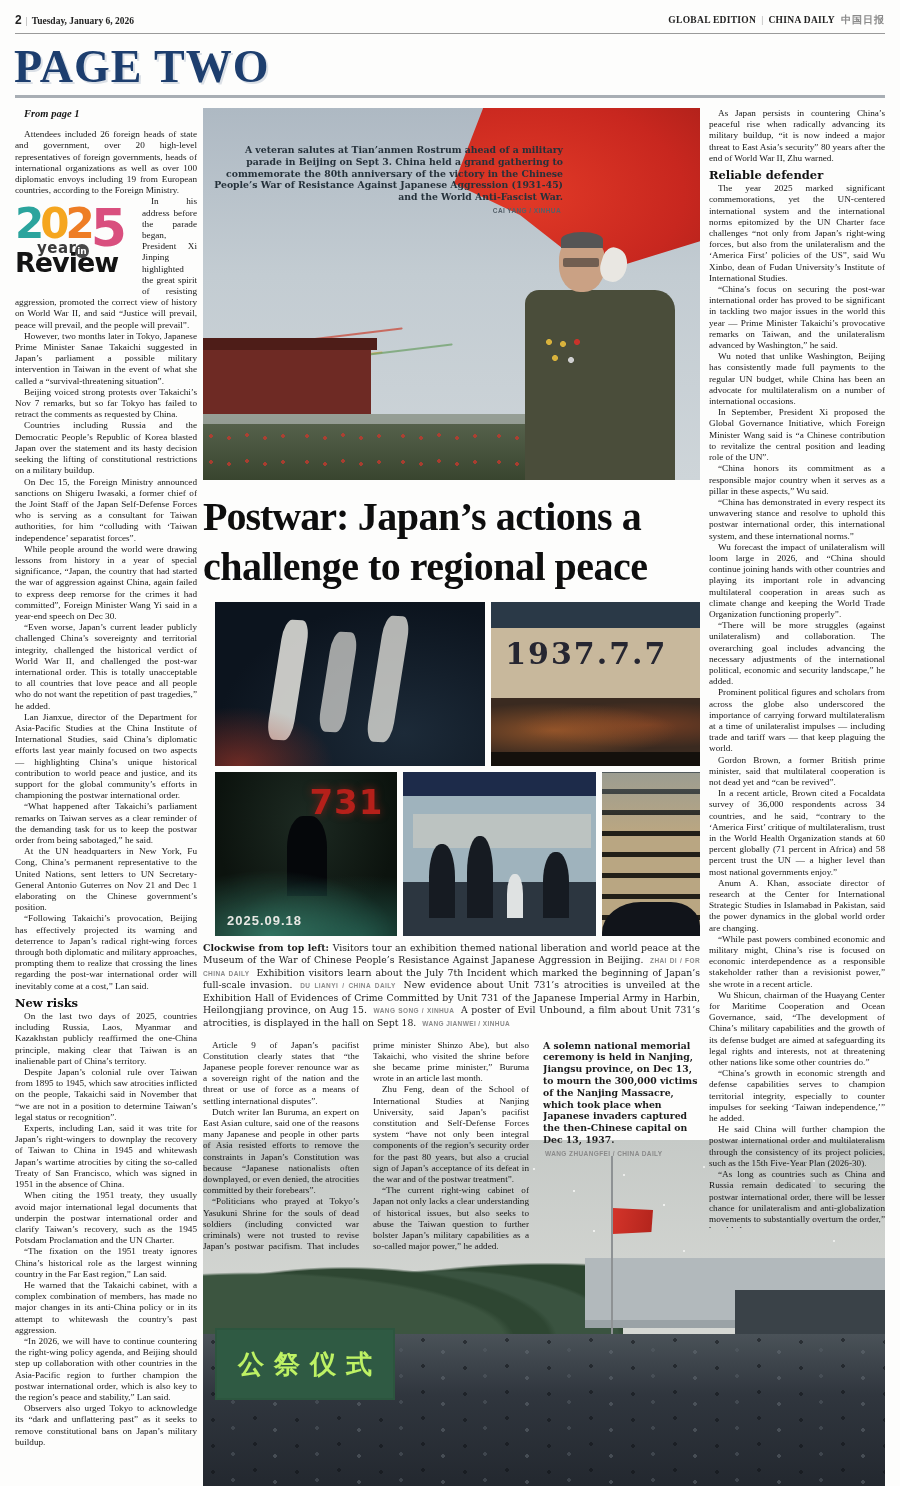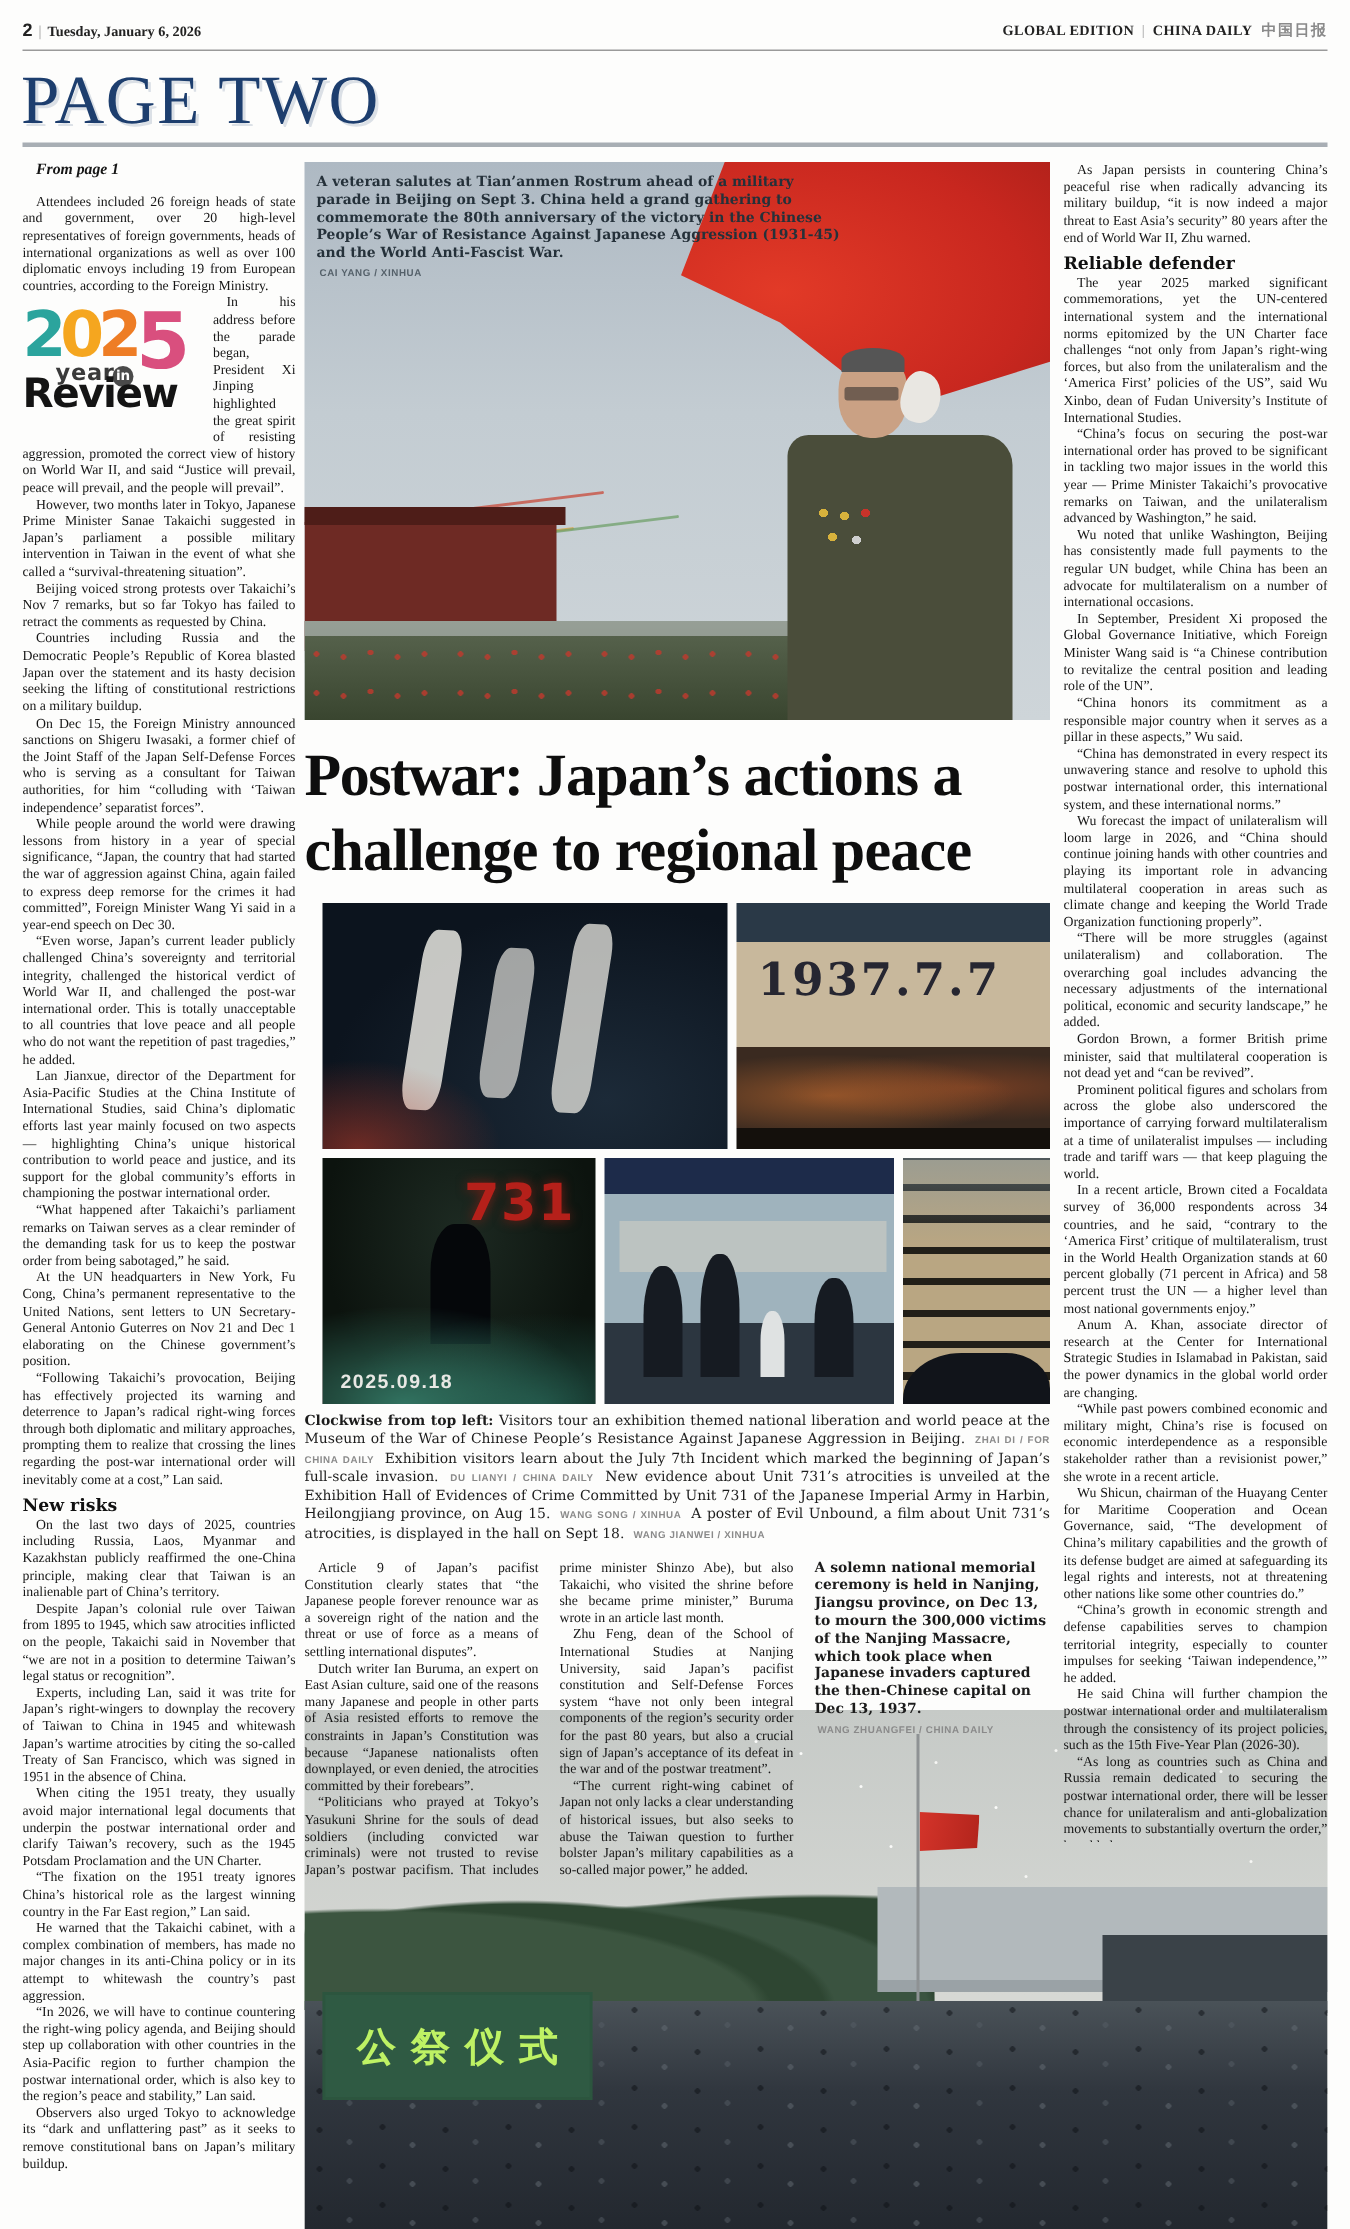--- a/index.html
+++ b/index.html
@@ -12,21 +12,21 @@
   
   .hdr-left { position:absolute; left:15px; top:13px; font-size:10px; color:#222; }
   .hdr-left .pageno { font-family:"Liberation Sans",sans-serif; font-weight:bold; font-size:12px; }
   .hdr-left .sep { color:#999; margin:0 4px; }
   .hdr-left .date { font-weight:bold; font-size:9.5px; }
   .hdr-right { position:absolute; right:15px; top:13px; font-size:9.5px; font-weight:bold; color:#222; letter-spacing:.3px; }
   .hdr-right .sep { color:#999; margin:0 5px; font-weight:normal; }
   .hdr-right .cn { color:#8a8a8a; font-size:10px; margin-left:6px; letter-spacing:1px; }
   .rule1 { position:absolute; left:15px; right:15px; top:33px; height:1px; background:#9a9a9a; }
   .masthead { position:absolute; left:14px; top:40px; font-family:"Liberation Serif",serif;
-    font-weight:normal; font-size:46px; letter-spacing:1px; color:#1d3e6e;
+    font-weight:bold; font-size:46px; letter-spacing:1px; color:#1d3e6e;
     text-shadow:2px 2px 0 rgba(29,62,110,.15); }
   .rule2 { position:absolute; left:15px; right:15px; top:95px; height:3px; background:#a8aeb4; }
 
   
   .body-text { font-size:9.2px; line-height:11.2px; text-align:justify; color:#161616; }
   .body-text p { text-indent:9px; }
   .cont-first p:first-child { text-indent:0; }
   .frompage { font-style:italic; font-weight:bold; font-size:10.5px; margin-bottom:10px; text-indent:0; }
   .subhead { font-family:"DejaVu Serif",serif; font-weight:bold; font-size:11.5px; margin:6px 0 2px 0; color:#111; }
   .credit { font-family:"Liberation Sans",sans-serif; font-weight:bold; font-size:6.5px;
@@ -75,21 +75,21 @@
   .troops { position:absolute; left:0; bottom:0; width:330px; height:66px;
     background:linear-gradient(#5a6650, #39452f);
     box-shadow:inset 0 10px 0 rgba(200,205,208,.55); }
   .troops:after { content:""; position:absolute; inset:12px 0 0 0;
     background-image:radial-gradient(circle 2px at 8px 10px, #c23a2e 90%, transparent),
       radial-gradient(circle 2px at 26px 12px, #c23a2e 90%, transparent),
       radial-gradient(circle 2px at 44px 9px, #c23a2e 90%, transparent),
       radial-gradient(circle 2px at 62px 12px, #c23a2e 90%, transparent),
       radial-gradient(circle 2px at 80px 10px, #c23a2e 90%, transparent);
     background-size:96px 26px; opacity:.8; }
-  .cap-top { position:absolute; left:8px; top:8px; width:352px; color:#25313a; font-weight:bold; }
+  .cap-top { position:absolute; left:8px; top:36px; width:352px; color:#25313a; font-weight:bold;text-align:right; }
   .cap-top .credit { color:#55616a; }
 
   
   .headline { margin:12px 0 10px 0; font-size:40px; line-height:50px; color:#0e0e0e; letter-spacing:-.5px; }
   .headline b { letter-spacing:-1px; }
 
   
   .grid { width:497px; }
   .grow { display:flex; gap:6px; margin-bottom:6px;padding-left:12px; }
   .gph { position:relative; height:164px; overflow:hidden; }
@@ -303,22 +303,22 @@
     <h3 class="subhead">Reliable defender</h3>
     <div>
         <p>The year 2025 marked significant commemorations, yet the UN-centered international system and the international norms epitomized by the UN Charter face challenges “not only from Japan’s right-wing forces, but also from the unilateralism and the ‘America First’ policies of the US”, said Wu Xinbo, dean of Fudan University’s Institute of International Studies.</p>
         <p>“China’s focus on securing the post-war international order has proved to be significant in tackling two major issues in the world this year — Prime Minister Takaichi’s provocative remarks on Taiwan, and the unilateralism advanced by Washington,” he said.</p>
         <p>Wu noted that unlike Washington, Beijing has consistently made full payments to the regular UN budget, while China has been an advocate for multilateralism on a number of international occasions.</p>
         <p>In September, President Xi proposed the Global Governance Initiative, which Foreign Minister Wang said is “a Chinese contribution to revitalize the central position and leading role of the UN”.</p>
         <p>“China honors its commitment as a responsible major country when it serves as a pillar in these aspects,” Wu said.</p>
         <p>“China has demonstrated in every respect its unwavering stance and resolve to uphold this postwar international order, this international system, and these international norms.”</p>
         <p>Wu forecast the impact of unilateralism will loom large in 2026, and “China should continue joining hands with other countries and playing its important role in advancing multilateral cooperation in areas such as climate change and keeping the World Trade Organization functioning properly”.</p>
         <p>“There will be more struggles (against unilateralism) and collaboration. The overarching goal includes advancing the necessary adjustments of the international political, economic and security landscape,” he added.</p>
+        <p>Prominent political figures and scholars from across the globe also underscored the importance of carrying forward multilateralism at a time of unilateralist impulses — including trade and tariff wars — that keep plaguing the world.</p>
         <p>Gordon Brown, a former British prime minister, said that multilateral cooperation is not dead yet and “can be revived”.</p>
-        <p>Prominent political figures and scholars from across the globe also underscored the importance of carrying forward multilateralism at a time of unilateralist impulses — including trade and tariff wars — that keep plaguing the world.</p>
         <p>In a recent article, Brown cited a Focaldata survey of 36,000 respondents across 34 countries, and he said, “contrary to the ‘America First’ critique of multilateralism, trust in the World Health Organization stands at 60 percent globally (71 percent in Africa) and 58 percent trust the UN — a higher level than most national governments enjoy.”</p>
         <p>Anum A. Khan, associate director of research at the Center for International Strategic Studies in Islamabad in Pakistan, said the power dynamics in the global world order are changing.</p>
         <p>“While past powers combined economic and military might, China’s rise is focused on economic interdependence as a responsible stakeholder rather than a revisionist power,” she wrote in a recent article.</p>
         <p>Wu Shicun, chairman of the Huayang Center for Maritime Cooperation and Ocean Governance, said, “The development of China’s military capabilities and the growth of its defense budget are aimed at safeguarding its legal rights and interests, not at threatening other nations like some other countries do.”</p>
         <p>“China’s growth in economic strength and defense capabilities serves to champion territorial integrity, especially to counter impulses for seeking ‘Taiwan independence,’” he added.</p>
         <p>He said China will further champion the postwar international order and multilateralism through the consistency of its project policies, such as the 15th Five-Year Plan (2026-30).</p>
         <p>“As long as countries such as China and Russia remain dedicated to securing the postwar international order, there will be lesser chance for unilateralism and anti-globalization movements to substantially overturn the order,” he added.</p>
       </div>
   </div>
 

